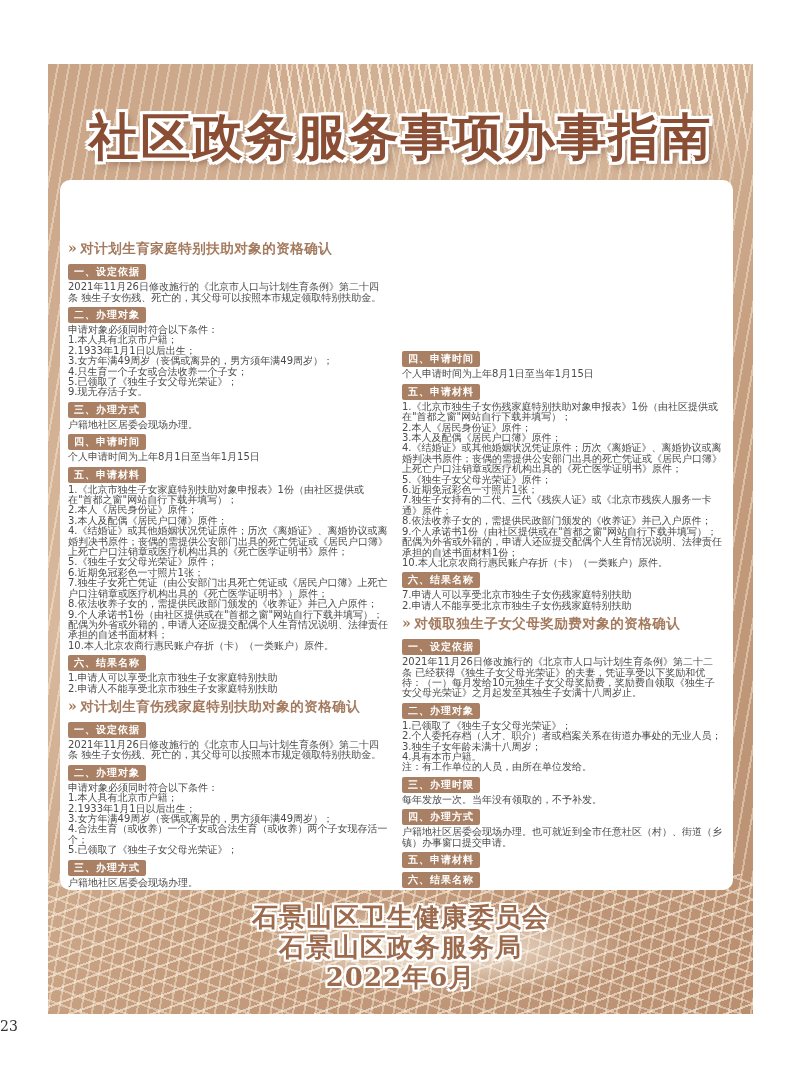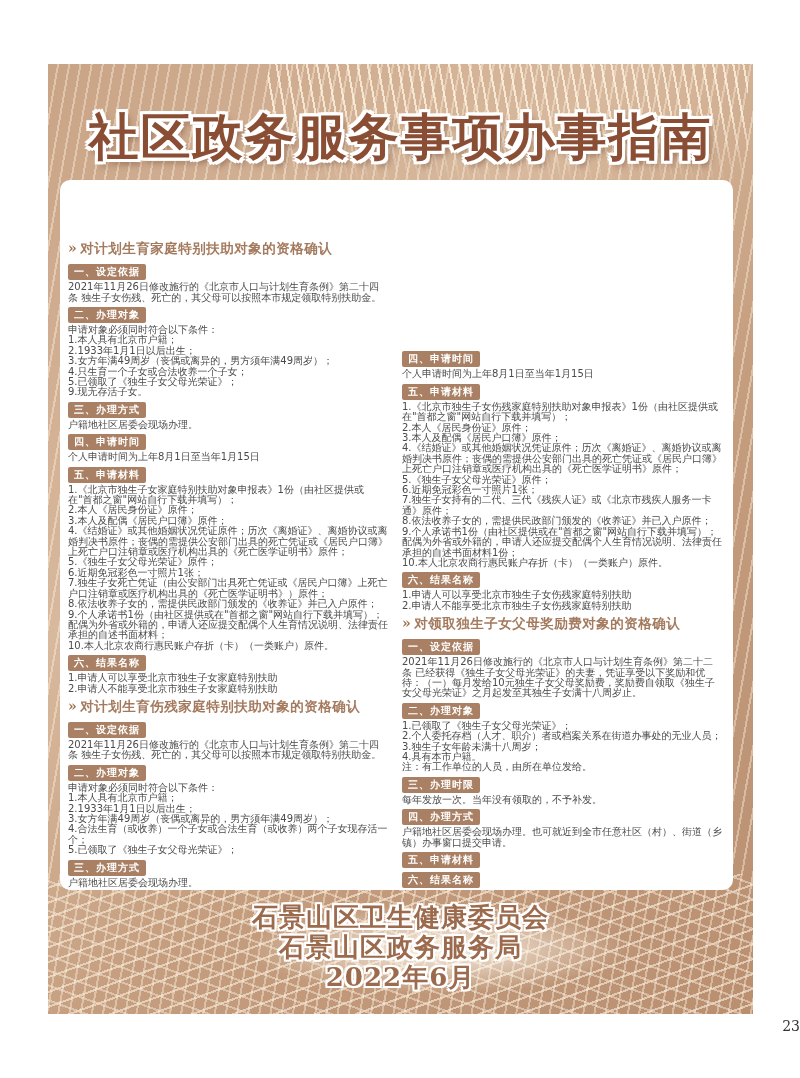--- a/index.html
+++ b/index.html
@@ -69,21 +69,21 @@
 
   .footer {
     position: absolute; left: 0; top: 838px; width: 705px; text-align: center;
     font-family: "DejaVu Serif", serif; font-weight: bold; color: #9c6a4c;
     text-shadow: -2px -2px 0 #fff, 2px -2px 0 #fff, -2px 2px 0 #fff, 2px 2px 0 #fff,
                  0 -2px 0 #fff, 0 2px 0 #fff, -2px 0 0 #fff, 2px 0 0 #fff;
   }
   .footer div { font-size: 26px; line-height: 30px; letter-spacing: 1px; }
 
   .page-number {
-    position: absolute; left: 0; top: 1018px; width: 800px; text-align: right;
+    position: absolute; left: 0; top: 1018px; width: 800px; text-align: left;
     font-family: "DejaVu Serif", serif; font-size: 14px; color: #333;
   }
 </style>
 </head>
 <body>
 
 <div class="poster">
   <div class="lines"></div>
   <div class="lines-top"></div>
   <div class="lines-bottom"></div>
@@ -166,21 +166,21 @@
           <div>4.《结婚证》或其他婚姻状况凭证原件；历次《离婚证》、离婚协议或离婚判决书原件；丧偶的需提供公安部门出具的死亡凭证或《居民户口簿》上死亡户口注销章或医疗机构出具的《死亡医学证明书》原件；</div>
           <div>5.《独生子女父母光荣证》原件；</div>
           <div>6.近期免冠彩色一寸照片1张；</div>
           <div>7.独生子女持有的二代、三代《残疾人证》或《北京市残疾人服务一卡通》原件；</div>
           <div>8.依法收养子女的，需提供民政部门颁发的《收养证》并已入户原件；</div>
           <div>9.个人承诺书1份（由社区提供或在"首都之窗"网站自行下载并填写）；配偶为外省或外籍的，申请人还应提交配偶个人生育情况说明、法律责任承担的自述书面材料1份；</div>
           <div>10.本人北京农商行惠民账户存折（卡）（一类账户）原件。</div>
         </div>
         <span class="label">六、结果名称</span>
         <div class="txt">
-          <div>1.申请人可以享受北京市独生子女伤残家庭特别扶助</div>
+          <div>7.申请人可以享受北京市独生子女伤残家庭特别扶助</div>
           <div>2.申请人不能享受北京市独生子女伤残家庭特别扶助</div>
         </div>
         <div class="section-heading"><span class="chev">»</span><span>对领取独生子女父母奖励费对象的资格确认</span></div>
         <span class="label">一、设定依据</span>
         <div class="txt">
           <div>2021年11月26日修改施行的《北京市人口与计划生育条例》第二十二条 已经获得《独生子女父母光荣证》的夫妻，凭证享受以下奖励和优待：（一）每月发给10元独生子女父母奖励费，奖励费自领取《独生子女父母光荣证》之月起发至其独生子女满十八周岁止。</div>
         </div>
         <span class="label">二、办理对象</span>
         <div class="txt">
           <div>1.已领取了《独生子女父母光荣证》；</div>

